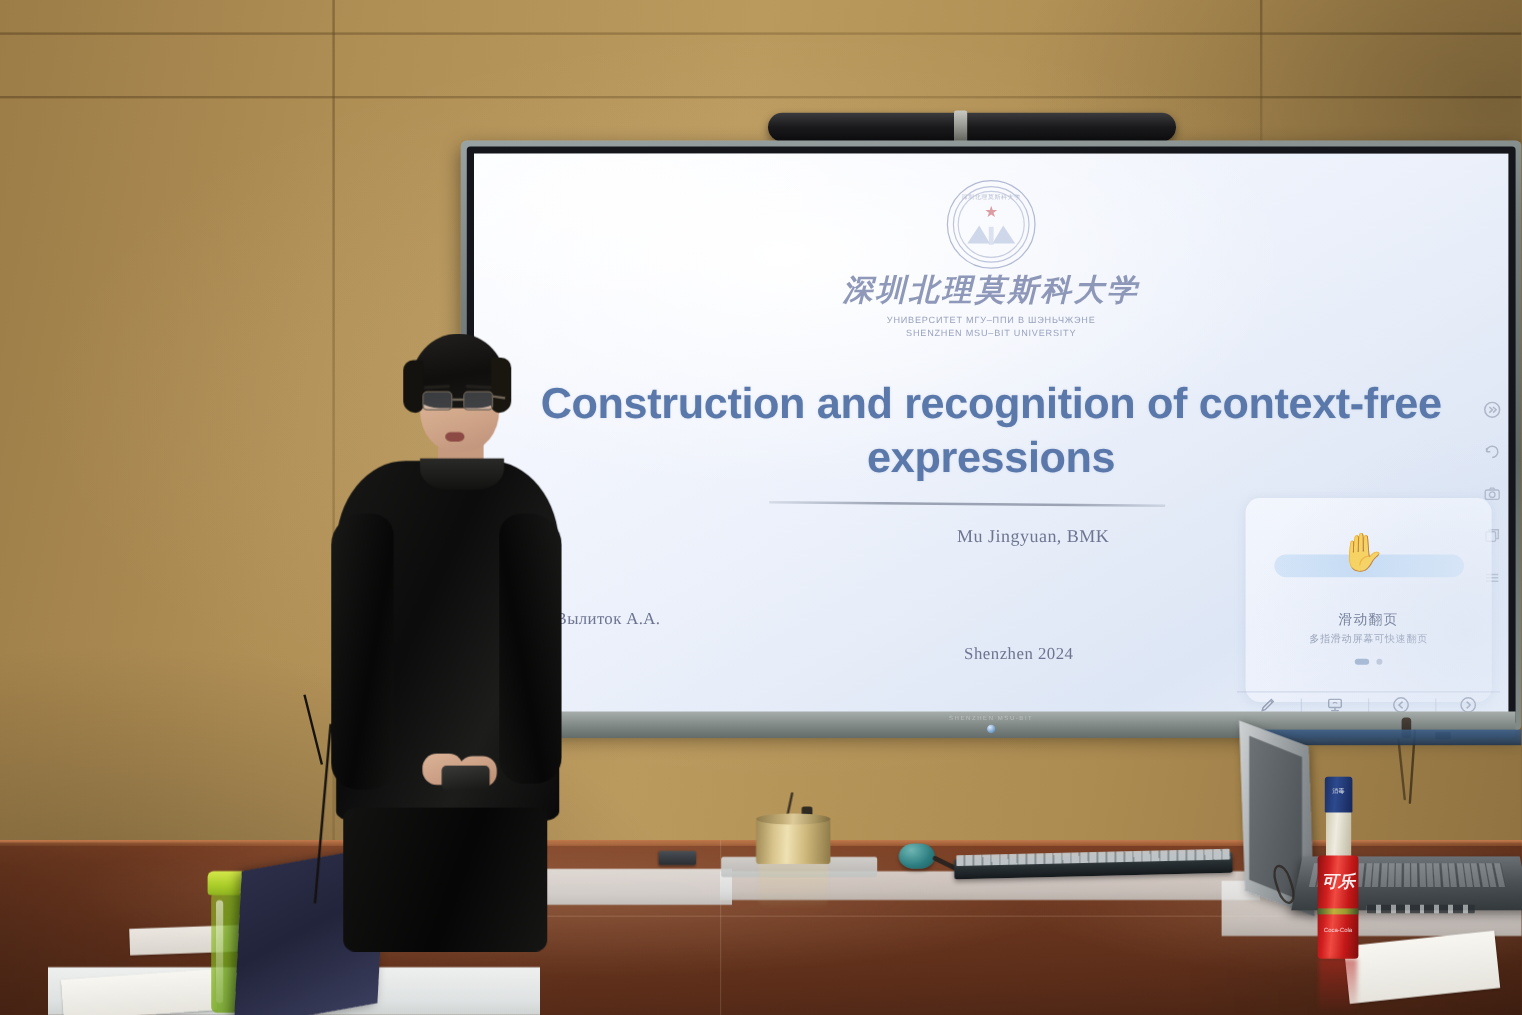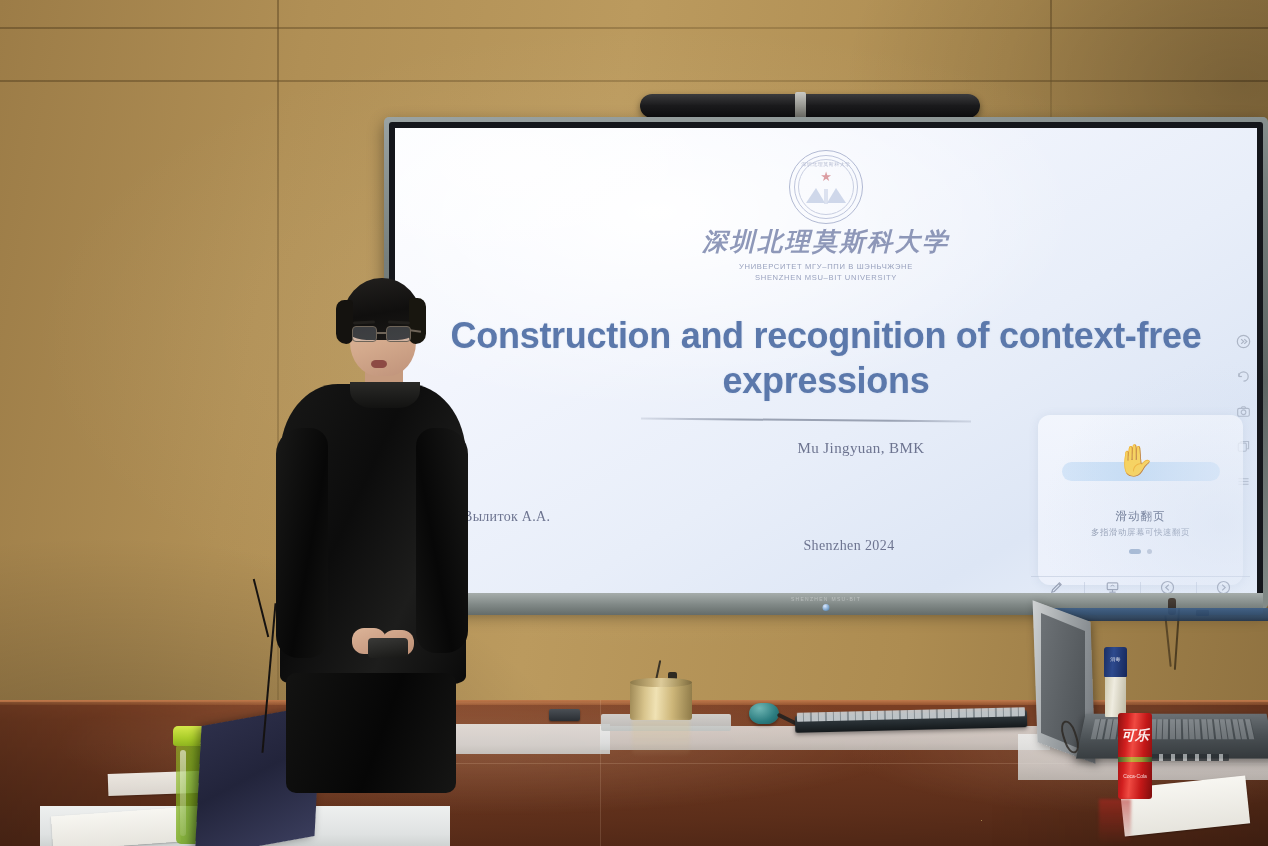--- a/index.html
+++ b/index.html
@@ -369,21 +369,21 @@
   .kb-keys {
     position:absolute; left:2px; top:5px; width:228px; height:9px;
     background:repeating-linear-gradient(90deg,#c9cfd2 0 6px, #8e979c 6px 7.4px);
     border-radius:1px; opacity:.92;
   }
   .kb-stylus {
     position:absolute; left:776px; top:719px; width:30px; height:4px;
     background:#2b2420; border-radius:2px; transform:rotate(26deg);
   }
   .cola-can {
-    position:absolute; left:1098px; top:713px; width:52px; height:86px;margin-left:20px;
+    position:absolute; left:1098px; top:713px; width:52px; height:86px;
   }
   .can-body {
     position:absolute; left:0; top:0; width:34px; height:86px;
     background:linear-gradient(95deg,#8e1010,#d11f1f 25%,#f04a42 42%,#c41818 70%,#7e0d0d);
     border-radius:3px;
   }
   .can-band {
     position:absolute; left:0; top:44px; width:34px; height:5px;
     background:linear-gradient(90deg,#2f6b2f,#b9c23a 40%,#8fae35 70%,#2f5d2f);
     opacity:.85;

